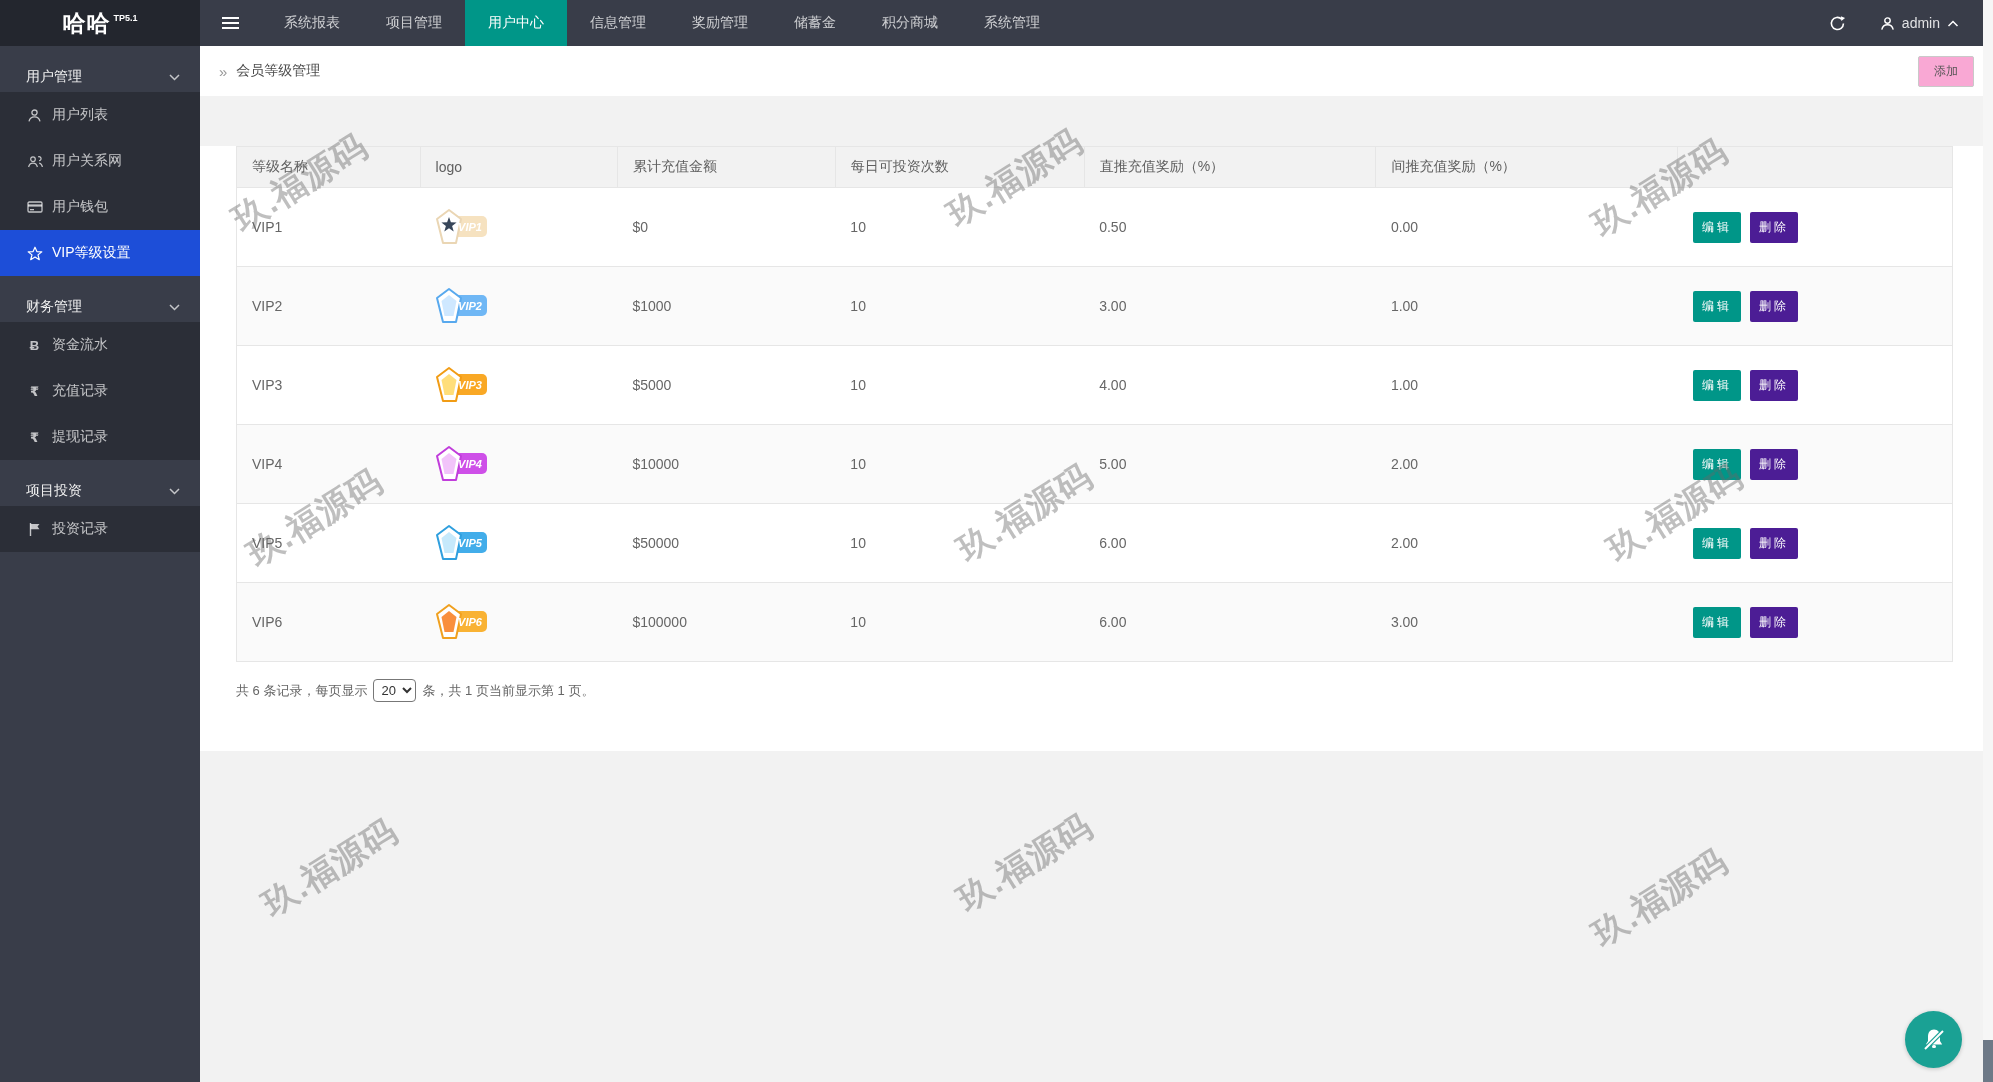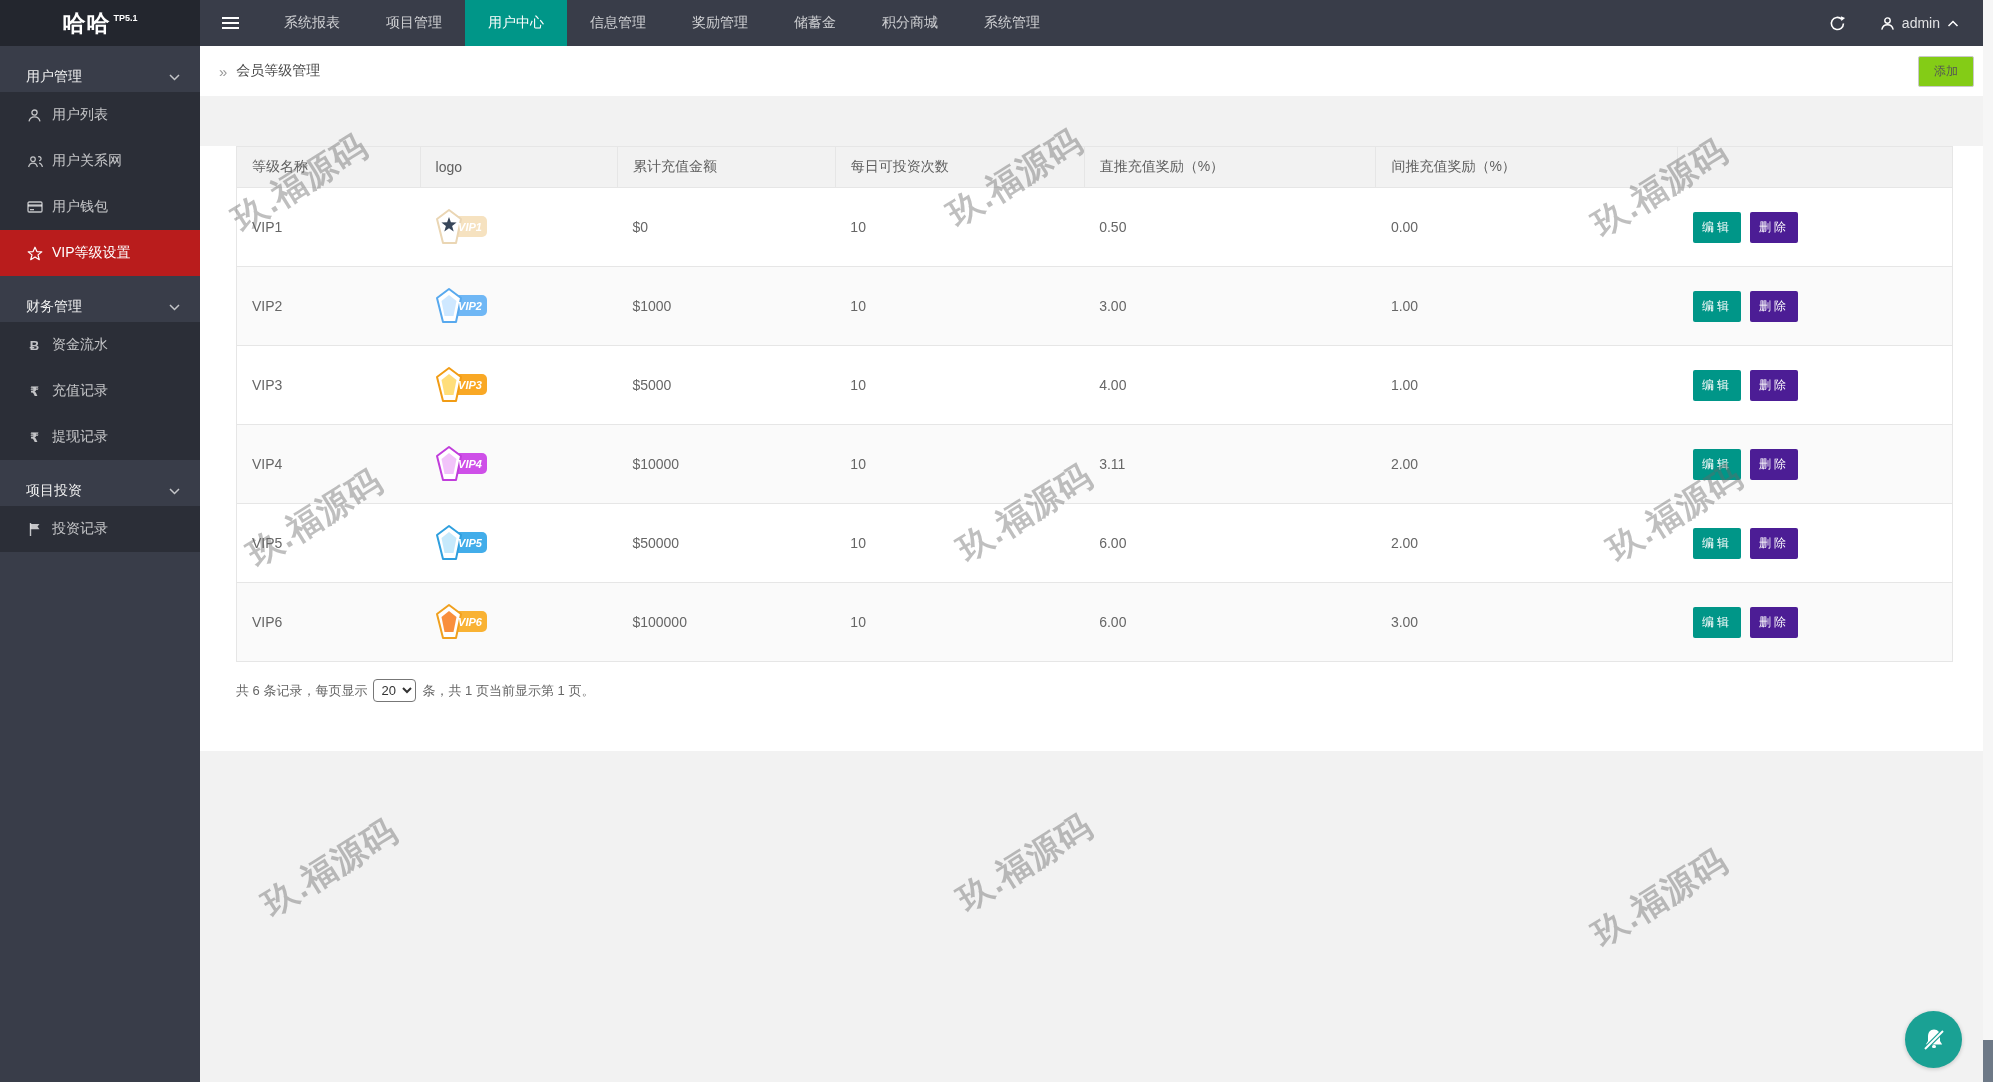--- a/index.html
+++ b/index.html
@@ -21,27 +21,27 @@
   .nav-item.active { background:#009688; color:#fff; }
   .top-right { margin-left:auto; display:flex; align-items:center; padding-right:26px; }
   .refresh { padding:0 26px; cursor:pointer; display:flex; align-items:center; }
   .admin-box { display:flex; align-items:center; gap:7px; color:rgba(255,255,255,.85); font-size:14px; cursor:pointer; padding:0 8px; }
   
   .sidebar { position:absolute; top:46px; left:0; bottom:0; width:200px; background:#393D49; z-index:15; }
   .side-header { height:46px; display:flex; align-items:center; padding:16px 20px 0 26px; color:#f2f2f2; font-size:14px; cursor:pointer; }
   .side-header .chev { margin-left:auto; }
   .side-item { height:46px; display:flex; align-items:center; gap:9px; padding-left:26px; background:rgba(0,0,0,.24); color:rgba(255,255,255,.72); font-size:14px; cursor:pointer; }
   .side-item .ic { width:17px; display:inline-flex; justify-content:center; align-items:center; font-size:13px; font-weight:bold; }
-  .side-item.active { background:#b91c1c; color:#fff; }
+  .side-item.active { background:#1d4ed8; color:#fff; }
   
   .main { position:absolute; top:46px; left:200px; right:0; bottom:0; }
   .breadcrumb-bar { height:50px; background:#fff; display:flex; align-items:center; padding:0 19px; }
   .crumb-arrow { color:#999; font-size:15px; margin-right:9px; }
   .crumb-title { color:#4c4c4c; font-size:14px; }
-  .add-btn { margin-left:auto; background:#84cc16; border:1px solid #C9C9C9; border-radius:2px; color:#555; font-size:12px; padding:6px 15px; cursor:pointer; font-family:inherit; }
+  .add-btn { margin-left:auto; background:#f9a8d4; border:1px solid #C9C9C9; border-radius:2px; color:#555; font-size:12px; padding:6px 15px; cursor:pointer; font-family:inherit; }
   .gray-gap { height:25px; background:#f2f2f2; }
   .card { background:#fff; height:605px; }
   table.viptable { border-collapse:collapse; width:1717px; margin:25px 36px 0 36px; font-size:14px; color:#666; border:1px solid #e6e6e6; }
   .viptable th { background:#f2f2f2; border:1px solid #e6e6e6; font-weight:normal; color:#5f5f5f; text-align:left; padding:11px 15px; font-size:14px; }
   .viptable td { border-top:1px solid #e6e6e6; padding:0 15px; height:79px; }
   .viptable tbody tr:nth-child(even) td { background:#fafafa; }
   .btn { border:none; border-radius:2px; color:#fff; font-size:12px; padding:7px 9px; letter-spacing:3px; cursor:pointer; font-family:inherit; }
   .btn.edit { background:#009688; margin-right:9px; }
   .btn.del { background:#4c1d95; }
   
@@ -287,21 +287,21 @@
           <td>
             <svg class="badge badge-vip4" width="54" height="42" viewBox="0 0 54 42">
               <rect class="tag" x="11" y="10" width="41" height="21" rx="5"></rect>
               <polygon class="gem" points="14,4 26,13 21,37 8,37 2,13"></polygon>
               <polygon class="core" points="14,10 21.5,16 18.5,31 9.5,31 6.5,16"></polygon>
               <text x="35" y="25" text-anchor="middle">VIP4</text>
             </svg>
           </td>
           <td>$10000</td>
           <td>10</td>
-          <td>3.11</td>
+          <td>5.00</td>
           <td>2.00</td>
           <td>
             <button class="btn edit">编辑</button><button class="btn del">删除</button>
           </td>
         </tr>
         <tr>
           <td>VIP5</td>
           <td>
             <svg class="badge badge-vip5" width="54" height="42" viewBox="0 0 54 42">
               <rect class="tag" x="11" y="10" width="41" height="21" rx="5"></rect>

